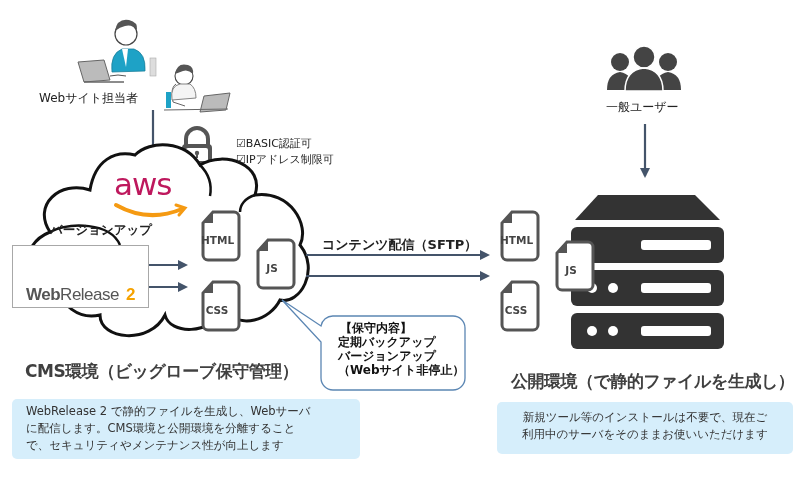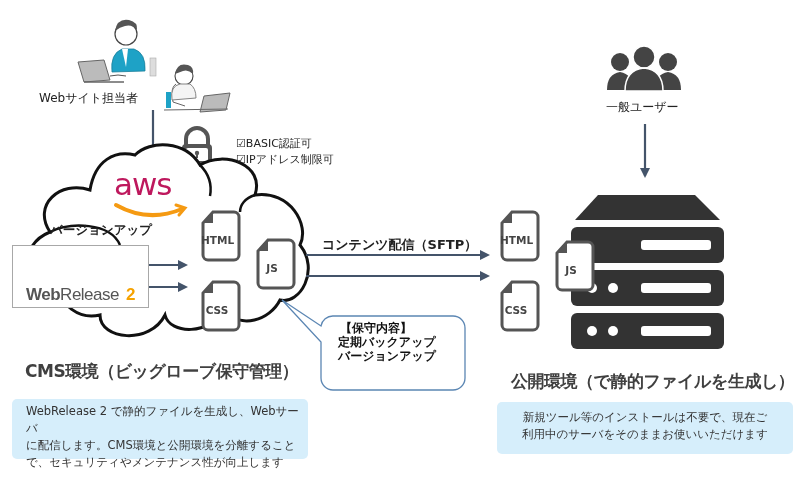--- a/index.html
+++ b/index.html
@@ -153,20 +153,21 @@
     </svg>
   <span>CSS</span>
 </div>
 
 <div class="abs label bold" style="left:322px; top:236px; font-size:13px;">コンテンツ配信（SFTP）</div>
 
 <div class="abs balloon-text" style="left:338px; top:321px;">
   <div style="padding-left:2px;">【保守内容】</div>
   <div>定期バックアップ</div>
   <div>バージョンアップ</div>
+  <div>（Webサイト非停止）</div>
 </div>
 
 <div class="file" style="left:500px; top:210px;">
   <svg width="40" height="52" viewBox="0 0 40 52">
       <path d="M12,2 H33 a5,5 0 0 1 5,5 V45 a5,5 0 0 1 -5,5 H7 a5,5 0 0 1 -5,-5 V13 Z" fill="#fff" stroke="#555" stroke-width="3"></path>
       <path d="M12,2 V13 H2 Z" fill="#555"></path>
     </svg>
   <span>HTML</span>
 </div>
 <div class="file" style="left:555px; top:240px;">
@@ -182,21 +183,21 @@
       <path d="M12,2 V13 H2 Z" fill="#555"></path>
     </svg>
   <span>CSS</span>
 </div>
 
 <div class="abs label" style="left:606px; top:99px;">一般ユーザー</div>
 
 <div class="abs title" style="left:25px; top:360px;">CMS環境（ビッグローブ保守管理）</div>
 <div class="abs title" style="left:511px; top:370px;">公開環境（で静的ファイルを生成し）</div>
 
-<div class="abs note" style="left:12px; top:399px; width:296px; height:60px; padding:4px 0 0 14px; box-sizing:border-box;">
+<div class="abs note" style="left:12px; top:399px; width:348px; height:60px; padding:4px 0 0 14px; box-sizing:border-box;">
   <div>WebRelease 2 で静的ファイルを生成し、Webサーバ</div>
   <div>に配信します。CMS環境と公開環境を分離すること</div>
   <div>で、セキュリティやメンテナンス性が向上します</div>
 </div>
 <div class="abs note" style="left:497px; top:402px; width:296px; height:52px; padding:7px 0 0 0; box-sizing:border-box; text-align:center;">
   <div>新規ツール等のインストールは不要で、現在ご</div>
   <div>利用中のサーバをそのままお使いいただけます</div>
 </div>
 
 </body></html>

